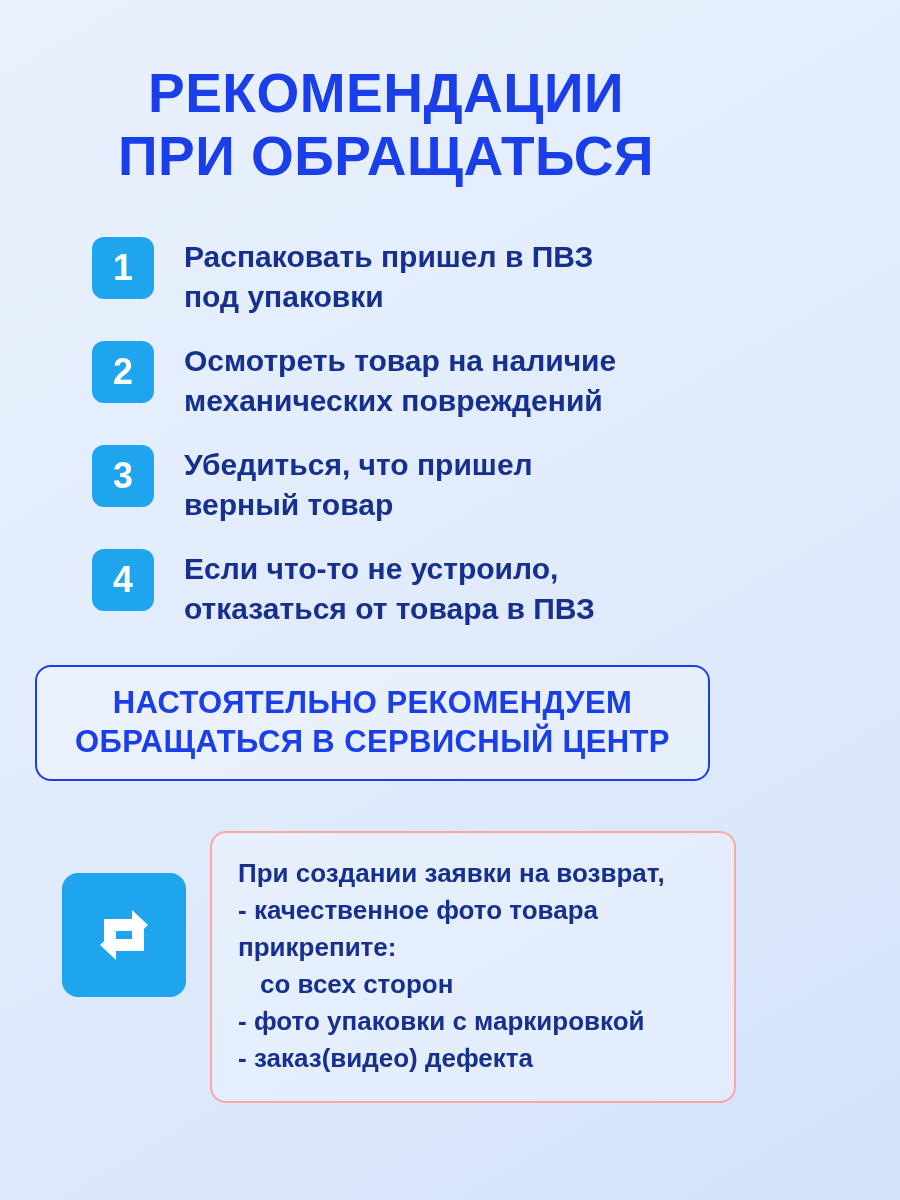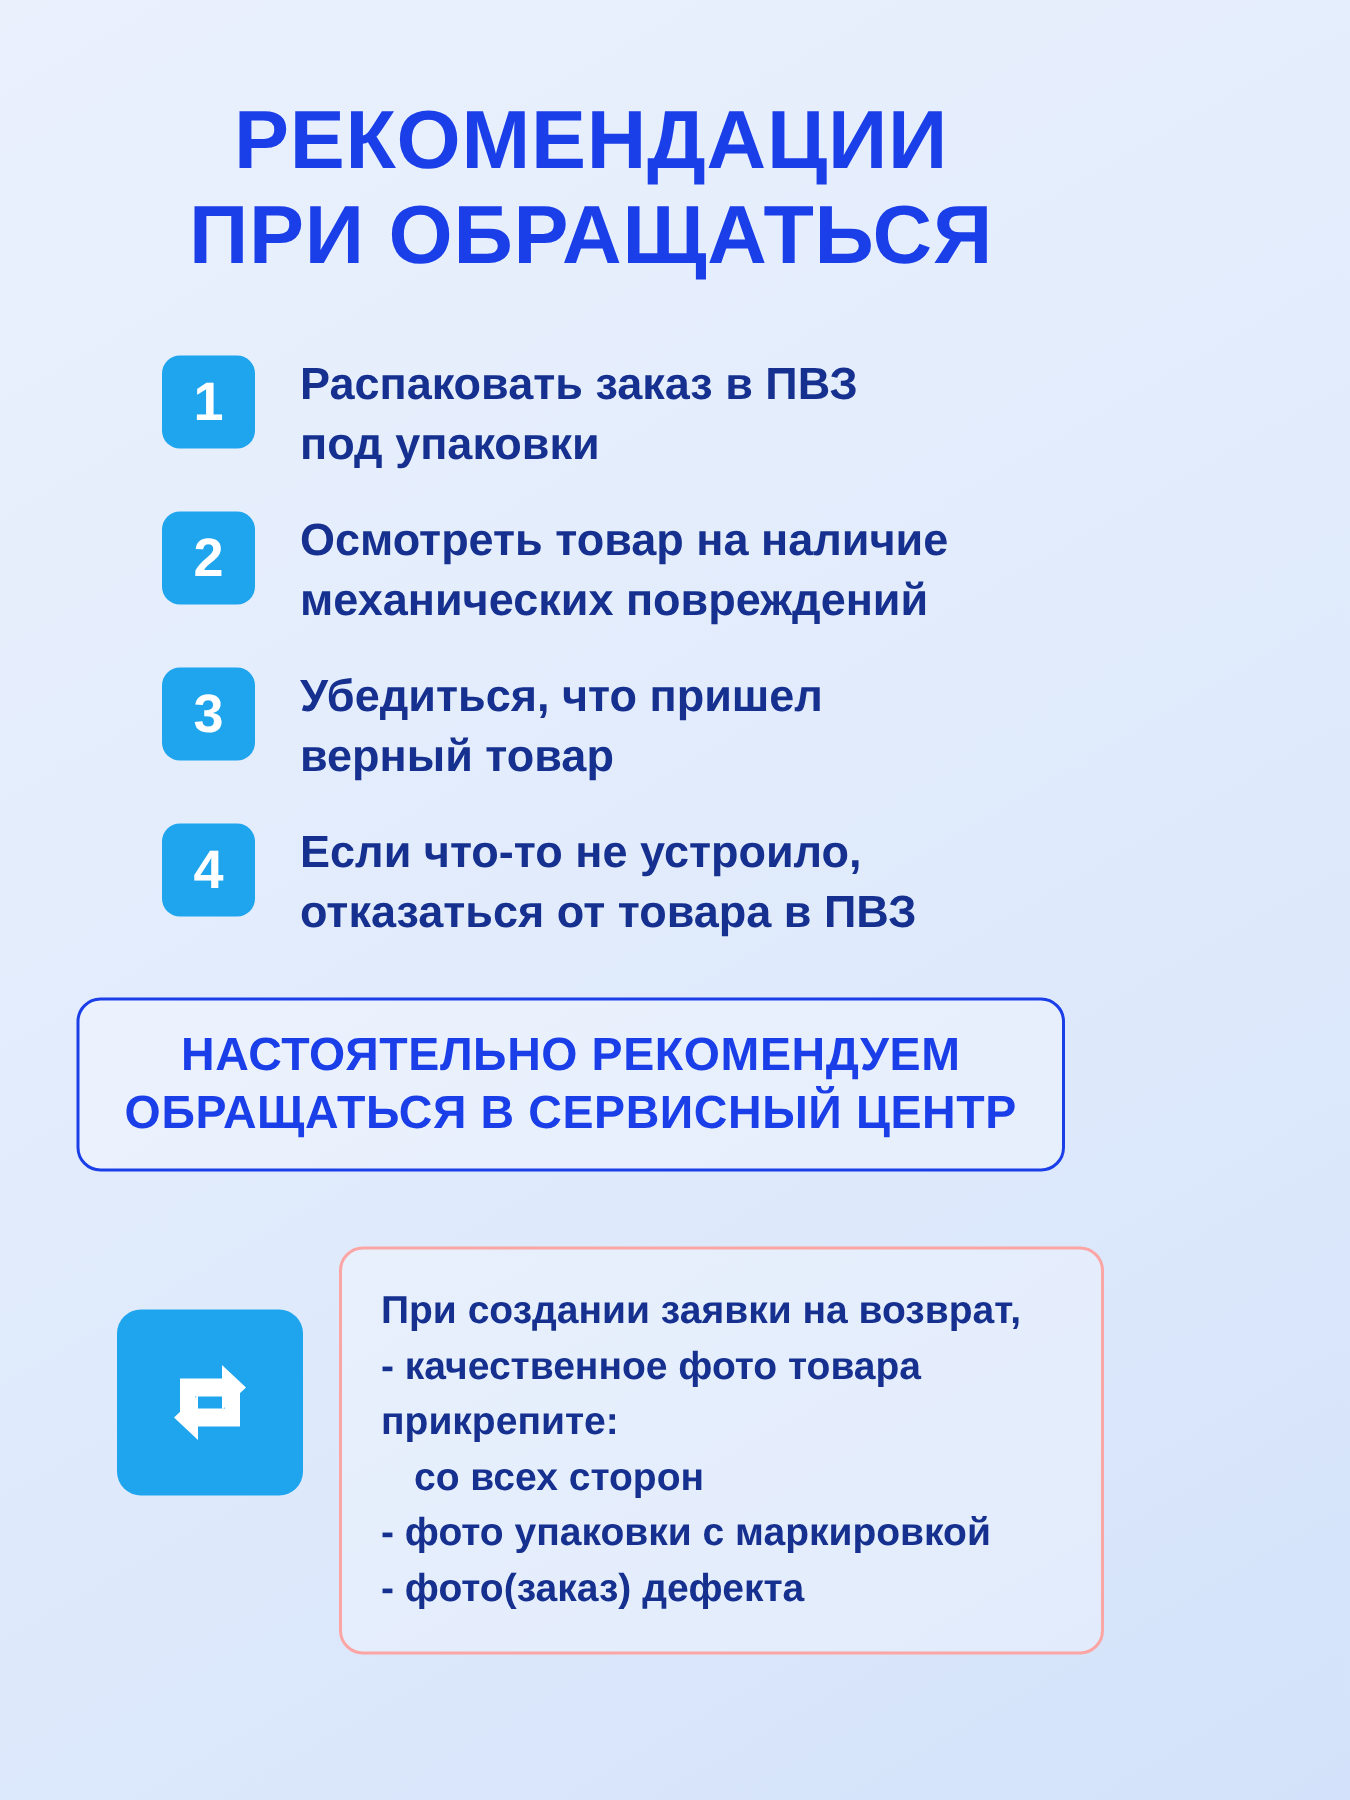--- a/index.html
+++ b/index.html
@@ -12,21 +12,20 @@
     font-family: "Liberation Sans", sans-serif;
     background: linear-gradient(150deg, #eaf1fd 0%, #e4edfc 35%, #dce8fb 70%, #d3e2fa 100%);
     overflow: hidden;
     position: relative;
   }
   .page {
     width: 772px;
     height: 1200px;
     position: relative;
     box-sizing: border-box;
-    padding-left: 16px;
   }
 
   
   .title {
     text-align: center;
     color: #1a3ee8;
     font-weight: bold;
     font-size: 55px;
     line-height: 1.14;
     letter-spacing: 0.5px;
@@ -144,21 +143,21 @@
   <div class="title">
     <span class="line">РЕКОМЕНДАЦИИ</span>
     <span class="line">ПРИ ОБРАЩАТЬСЯ</span>
   </div>
 
   <div class="steps">
 
     <div class="step">
       <div class="step-badge">1</div>
       <div class="step-text">
-        <span class="l">Распаковать заказ в ПВЗ</span>
+        <span class="l">Распаковать пришел в ПВЗ</span>
         <span class="l">под упаковки</span>
       </div>
     </div>
 
     <div class="step">
       <div class="step-badge">2</div>
       <div class="step-text">
         <span class="l">Осмотреть товар на наличие</span>
         <span class="l">механических повреждений</span>
       </div>
@@ -193,17 +192,17 @@
         <path d="M22 26 h28 v-9 l16 15 -16 15 v-9 H32 v14 H22 Z" fill="#ffffff"></path>
         <path d="M62 58 H34 v9 L18 52 34 37 v9 h18 V32 h10 Z" fill="#ffffff"></path>
       </svg>
     </div>
     <div class="return-box">
       <span class="l">При создании заявки на возврат,</span>
       <span class="l">- качественное фото товара</span>
       <span class="l">прикрепите:</span>
       <span class="l indent">со всех сторон</span>
       <span class="l">- фото упаковки с маркировкой</span>
-      <span class="l">- фото(заказ) дефекта</span>
+      <span class="l">- заказ(видео) дефекта</span>
     </div>
   </div>
 
 </div>
 
 </body></html>

